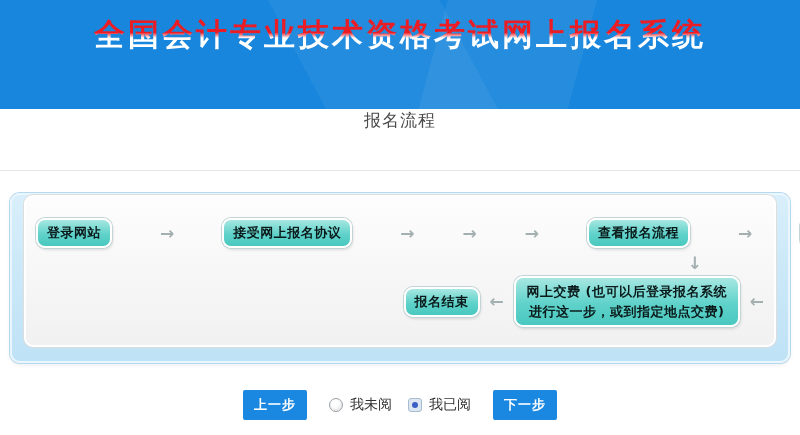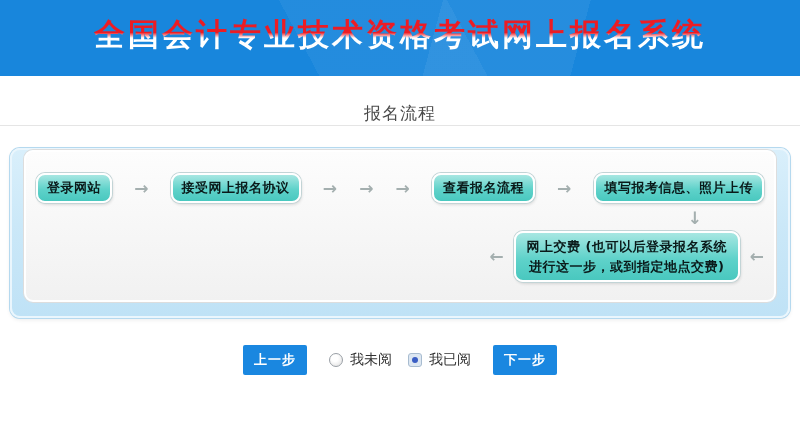--- a/index.html
+++ b/index.html
@@ -1,21 +1,21 @@
 <!DOCTYPE html>
 <html><head>
 <meta charset="utf-8">
 <style>
   * { margin: 0; padding: 0; box-sizing: border-box; }
   html, body { width: 800px; background: #fff; font-family: "DejaVu Sans", "Liberation Sans", sans-serif; }
   body { width: 800px; height: 435px; overflow: hidden; }
 
   
   .header {
-    height: 76px;
+    height: 109px;
     background:
       linear-gradient(105deg, transparent 54%, rgba(255,255,255,0.06) 54%, rgba(255,255,255,0.06) 72%, transparent 72%),
       linear-gradient(62deg, transparent 38%, rgba(255,255,255,0.05) 38%, rgba(255,255,255,0.05) 58%, transparent 58%),
       #1886dc;
     display: flex; align-items: flex-start; justify-content: center;
     padding-top: 14px;
   }
   .site-title {
     font-size: 31px; font-weight: bold; letter-spacing: 3px;
     color: #e8252a;
@@ -26,22 +26,22 @@
       background-image: linear-gradient(180deg, #ec1c24 0%, #ec1c24 44%, #ffffff 57%, #ffffff 100%);
       -webkit-background-clip: text;
       background-clip: text;
       color: transparent;
       text-shadow: none;
     }
   }
 
   
   .subheader {
-    height: 50px;
-    display: flex; align-items: flex-end; justify-content: center;
+    height: 62px;
+    display: flex; align-items: flex-start; justify-content: center;
     border-bottom: 1px solid #e5e5e5;
     background: #fff;
   }
   .subheader-title { font-size: 17px; color: #4a4a4a; letter-spacing: 1px; }
 
   
   .panel {
     margin: 22px 10px 0 10px;
     border-radius: 10px;
     background: linear-gradient(180deg, #d9effb 0%, #cbe8f8 45%, #bfe2f6 100%);
@@ -56,21 +56,21 @@
   .flow-box {
     margin: 0 12px;
     background: linear-gradient(180deg, #fdfdfd 0%, #f1f1f1 100%);
     border: 2px solid #ffffff;
     box-shadow: 0 0 0 1px #dddddd;
     border-radius: 9px;
     padding: 21px 10px 18px 10px;
   }
 
   .flow-row1 {
-    display: flex; align-items: center; justify-content: space-between;
+    display: flex; align-items: center; justify-content: flex-start; gap: 48px;
   }
   .flow-row-downarrow {
     display: flex; justify-content: flex-end;
     padding-right: 62px; height: 22px; align-items: center; margin-top: 4px;
   }
   .flow-row2 {
     display: flex; align-items: center; justify-content: flex-end;
     gap: 10px; margin-top: 2px;
   }
 
@@ -151,20 +151,21 @@
       <div class="step">查看报名流程</div>
       <span class="arrow">→</span>
       <div class="step">填写报考信息、照片上传</div>
     </div>
 
     <div class="flow-row-downarrow">
       <span class="arrow">↓</span>
     </div>
 
     <div class="flow-row2">
+      <div class="step">报名结束</div>
       <span class="arrow">←</span>
       <div class="step wide">网上交费 (也可以后登录报名系统进行这一步，或到指定地点交费)</div>
       <span class="arrow">←</span>
     </div>
 
   </div>
 </div>
 
 <div class="footer">
   <button class="btn">上一步</button>

